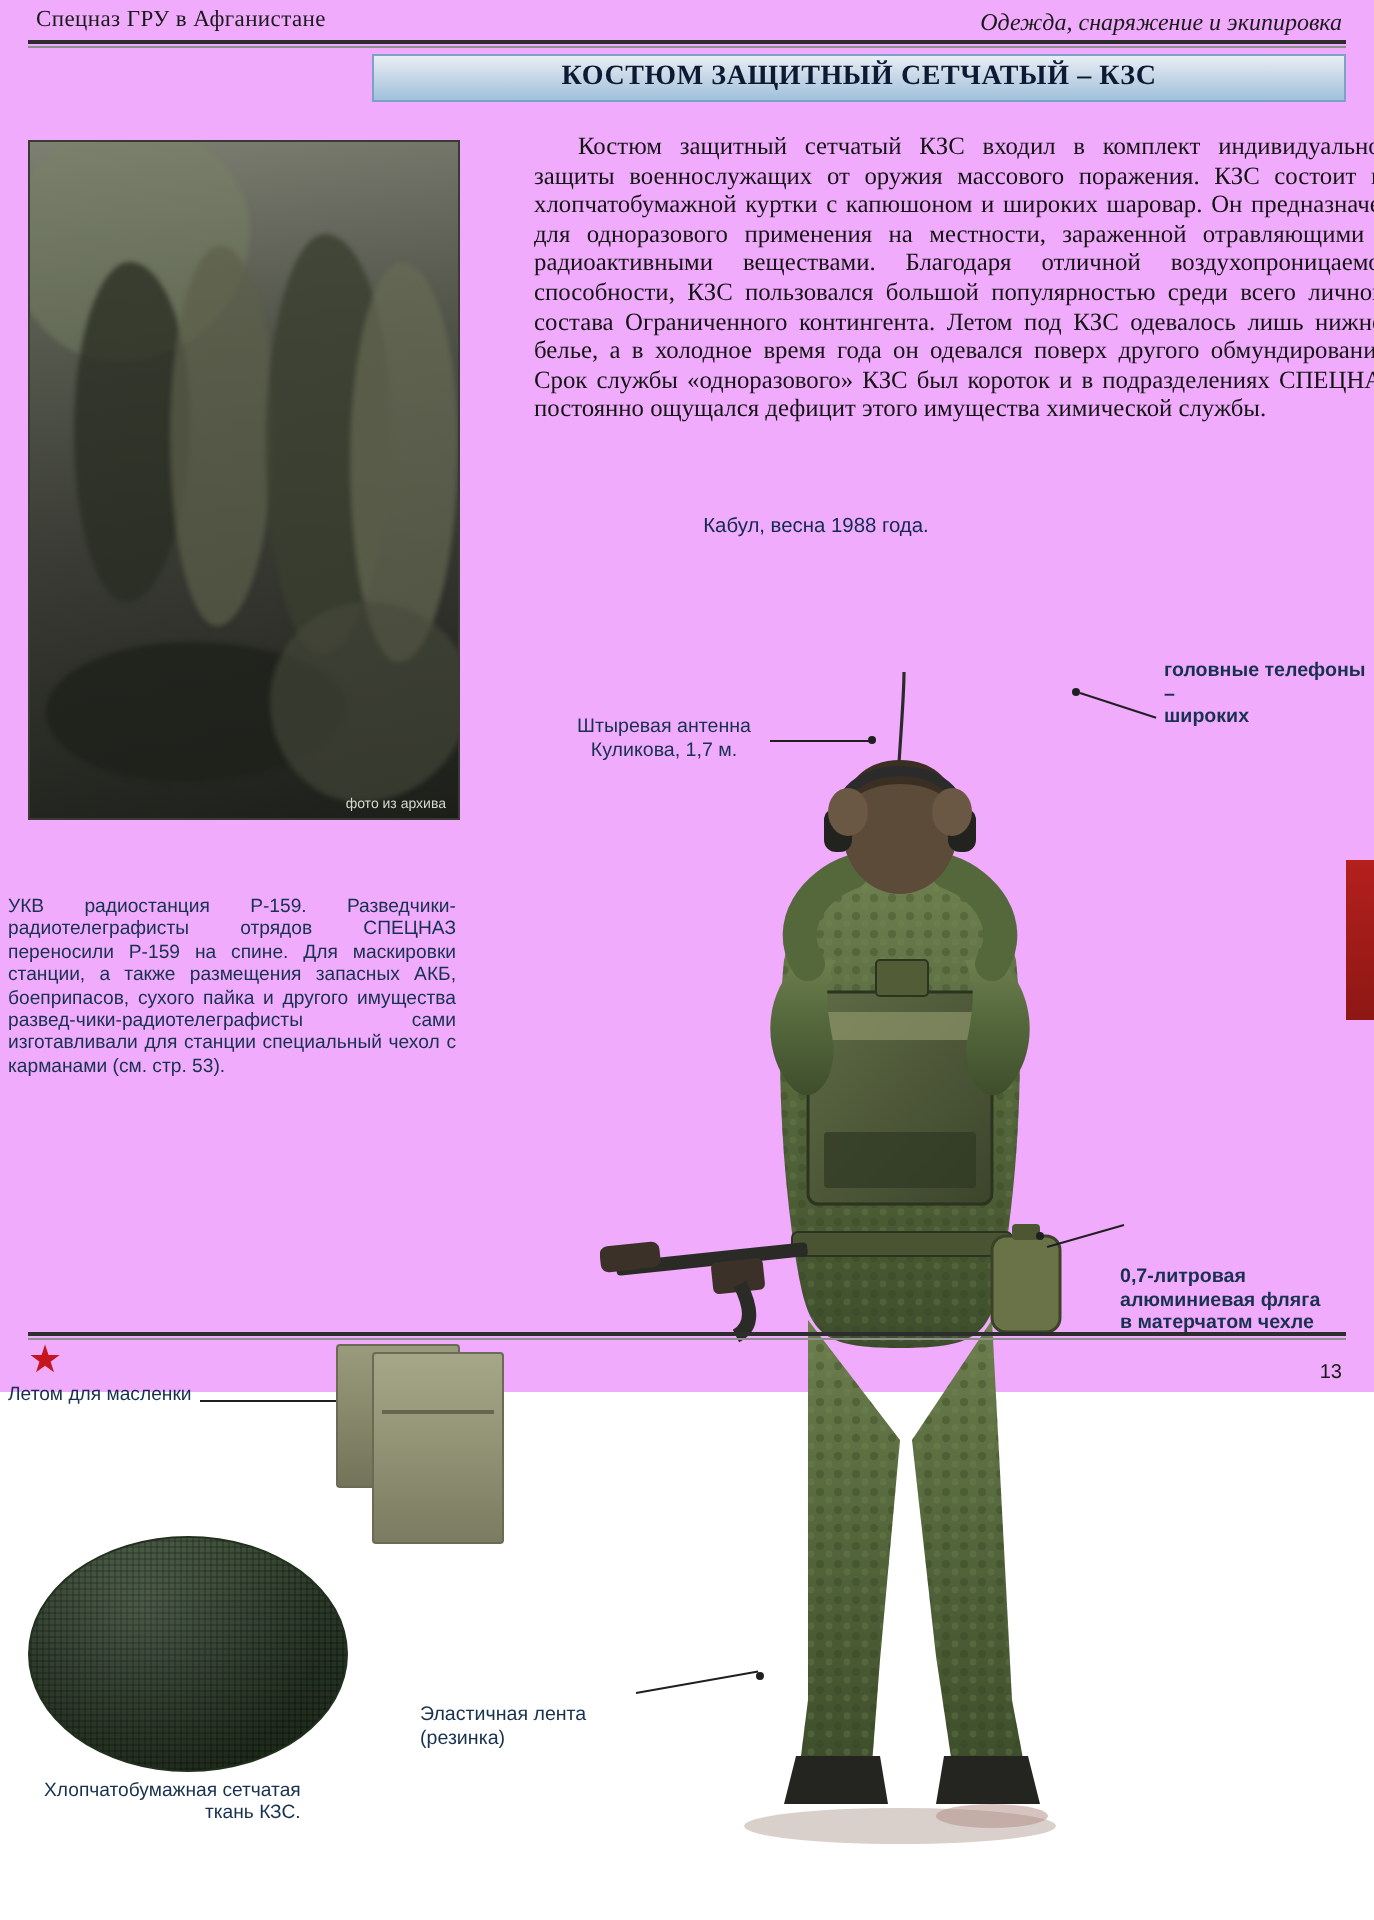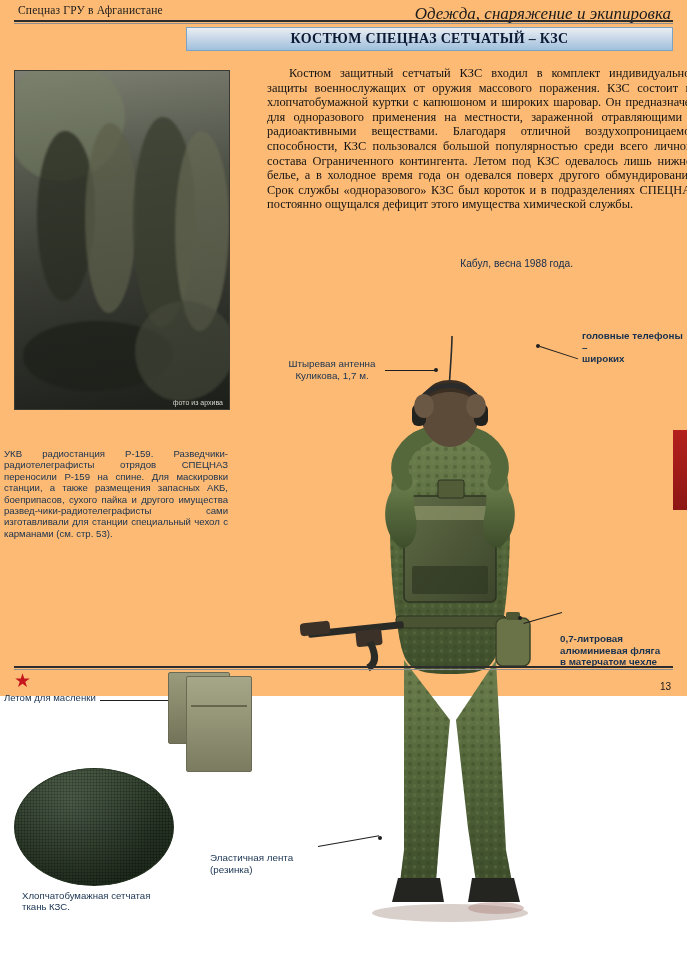--- a/index.html
+++ b/index.html
@@ -12,36 +12,36 @@
     background: #ffffff;
     font-family: "Liberation Serif", serif;
     overflow: hidden;
     position: relative;
   }
   .page {
     position: absolute;
     left: 0; top: 0;
     width: 687px;
     height: 696px;
-    background: #fdba74;
+    background: #f0abfc;
   }
   
   .hdr-left {
     position: absolute;
     left: 18px; top: 4px;
     font-family: "Liberation Serif", serif;
     font-size: 11.5px;
     color: #1a1a1a;
     letter-spacing: .2px;
   }
   .hdr-right {
     position: absolute;
     right: 16px; top: 4px;
     font-family: "Liberation Serif", serif;
-    font-size: 17px;
+    font-size: 12px;
     font-style: italic;
     color: #1a1a1a;
   }
   .hdr-rule {
     position: absolute;
     left: 14px; top: 20px;
     width: 659px; height: 2px;
     background: #2d2d2d;
   }
   .hdr-rule2 {
@@ -111,21 +111,21 @@
   .cap-block {
     position: absolute;
     left: 243px; top: 258px;
     width: 330px;
     font-family: "Liberation Sans", sans-serif;
     font-size: 10.2px;
     line-height: 12.4px;
     color: #122a4d;
     text-align: justify;
   }
-  .cap-block .l2 { text-align: right; }
+  .cap-block .l2 { text-align: center; }
   
   .lbl-r159 {
     position: absolute;
     left: 4px; top: 448px;
     width: 224px;
     font-family: "Liberation Sans", sans-serif;
     font-size: 9.6px;
     line-height: 11.4px;
     color: #17314f;
     text-align: justify;
@@ -204,20 +204,21 @@
     border: 1px solid #22301e;
     box-sizing: border-box;
   }
   .lbl-fabric {
     position: absolute;
     left: 22px; top: 890px;
     font-family: "Liberation Sans", sans-serif;
     font-size: 9.6px;
     line-height: 11.4px;
     color: #17314f;
+    text-align: right;
   }
   
   .soldier-wrap {
     position: absolute;
     left: 300px; top: 330px;
     width: 330px; height: 600px;
   }
   
   .ann {
     position: absolute;
@@ -278,21 +279,21 @@
 <body>
 
 <div class="page">
 
   <div class="hdr-left">Спецназ ГРУ в Афганистане</div>
   <div class="hdr-right">Одежда, снаряжение и экипировка</div>
   <div class="hdr-rule"></div>
   <div class="hdr-rule2"></div>
 
   <div class="title-band">
-    <span>КОСТЮМ СПЕЦНАЗ СЕТЧАТЫЙ – КЗС</span>
+    <span>КОСТЮМ ЗАЩИТНЫЙ СЕТЧАТЫЙ – КЗС</span>
   </div>
 
   <div class="photo-top">
     <div class="blob" style="left:-10px;top:-10px;width:120px;height:120px;background:rgba(120,130,100,.45);"></div>
     <div class="blob" style="left:22px;top:60px;width:58px;height:170px;background:rgba(40,44,34,.75);"></div>
     <div class="blob" style="left:70px;top:52px;width:52px;height:190px;background:rgba(92,96,74,.7);"></div>
     <div class="blob" style="left:118px;top:46px;width:62px;height:210px;background:rgba(58,62,48,.8);"></div>
     <div class="blob" style="left:160px;top:60px;width:54px;height:200px;background:rgba(104,108,84,.65);"></div>
     <div class="blob" style="left:8px;top:250px;width:150px;height:70px;background:rgba(30,33,26,.8);"></div>
     <div class="blob" style="left:120px;top:230px;width:100px;height:100px;background:rgba(70,74,58,.6);"></div>

